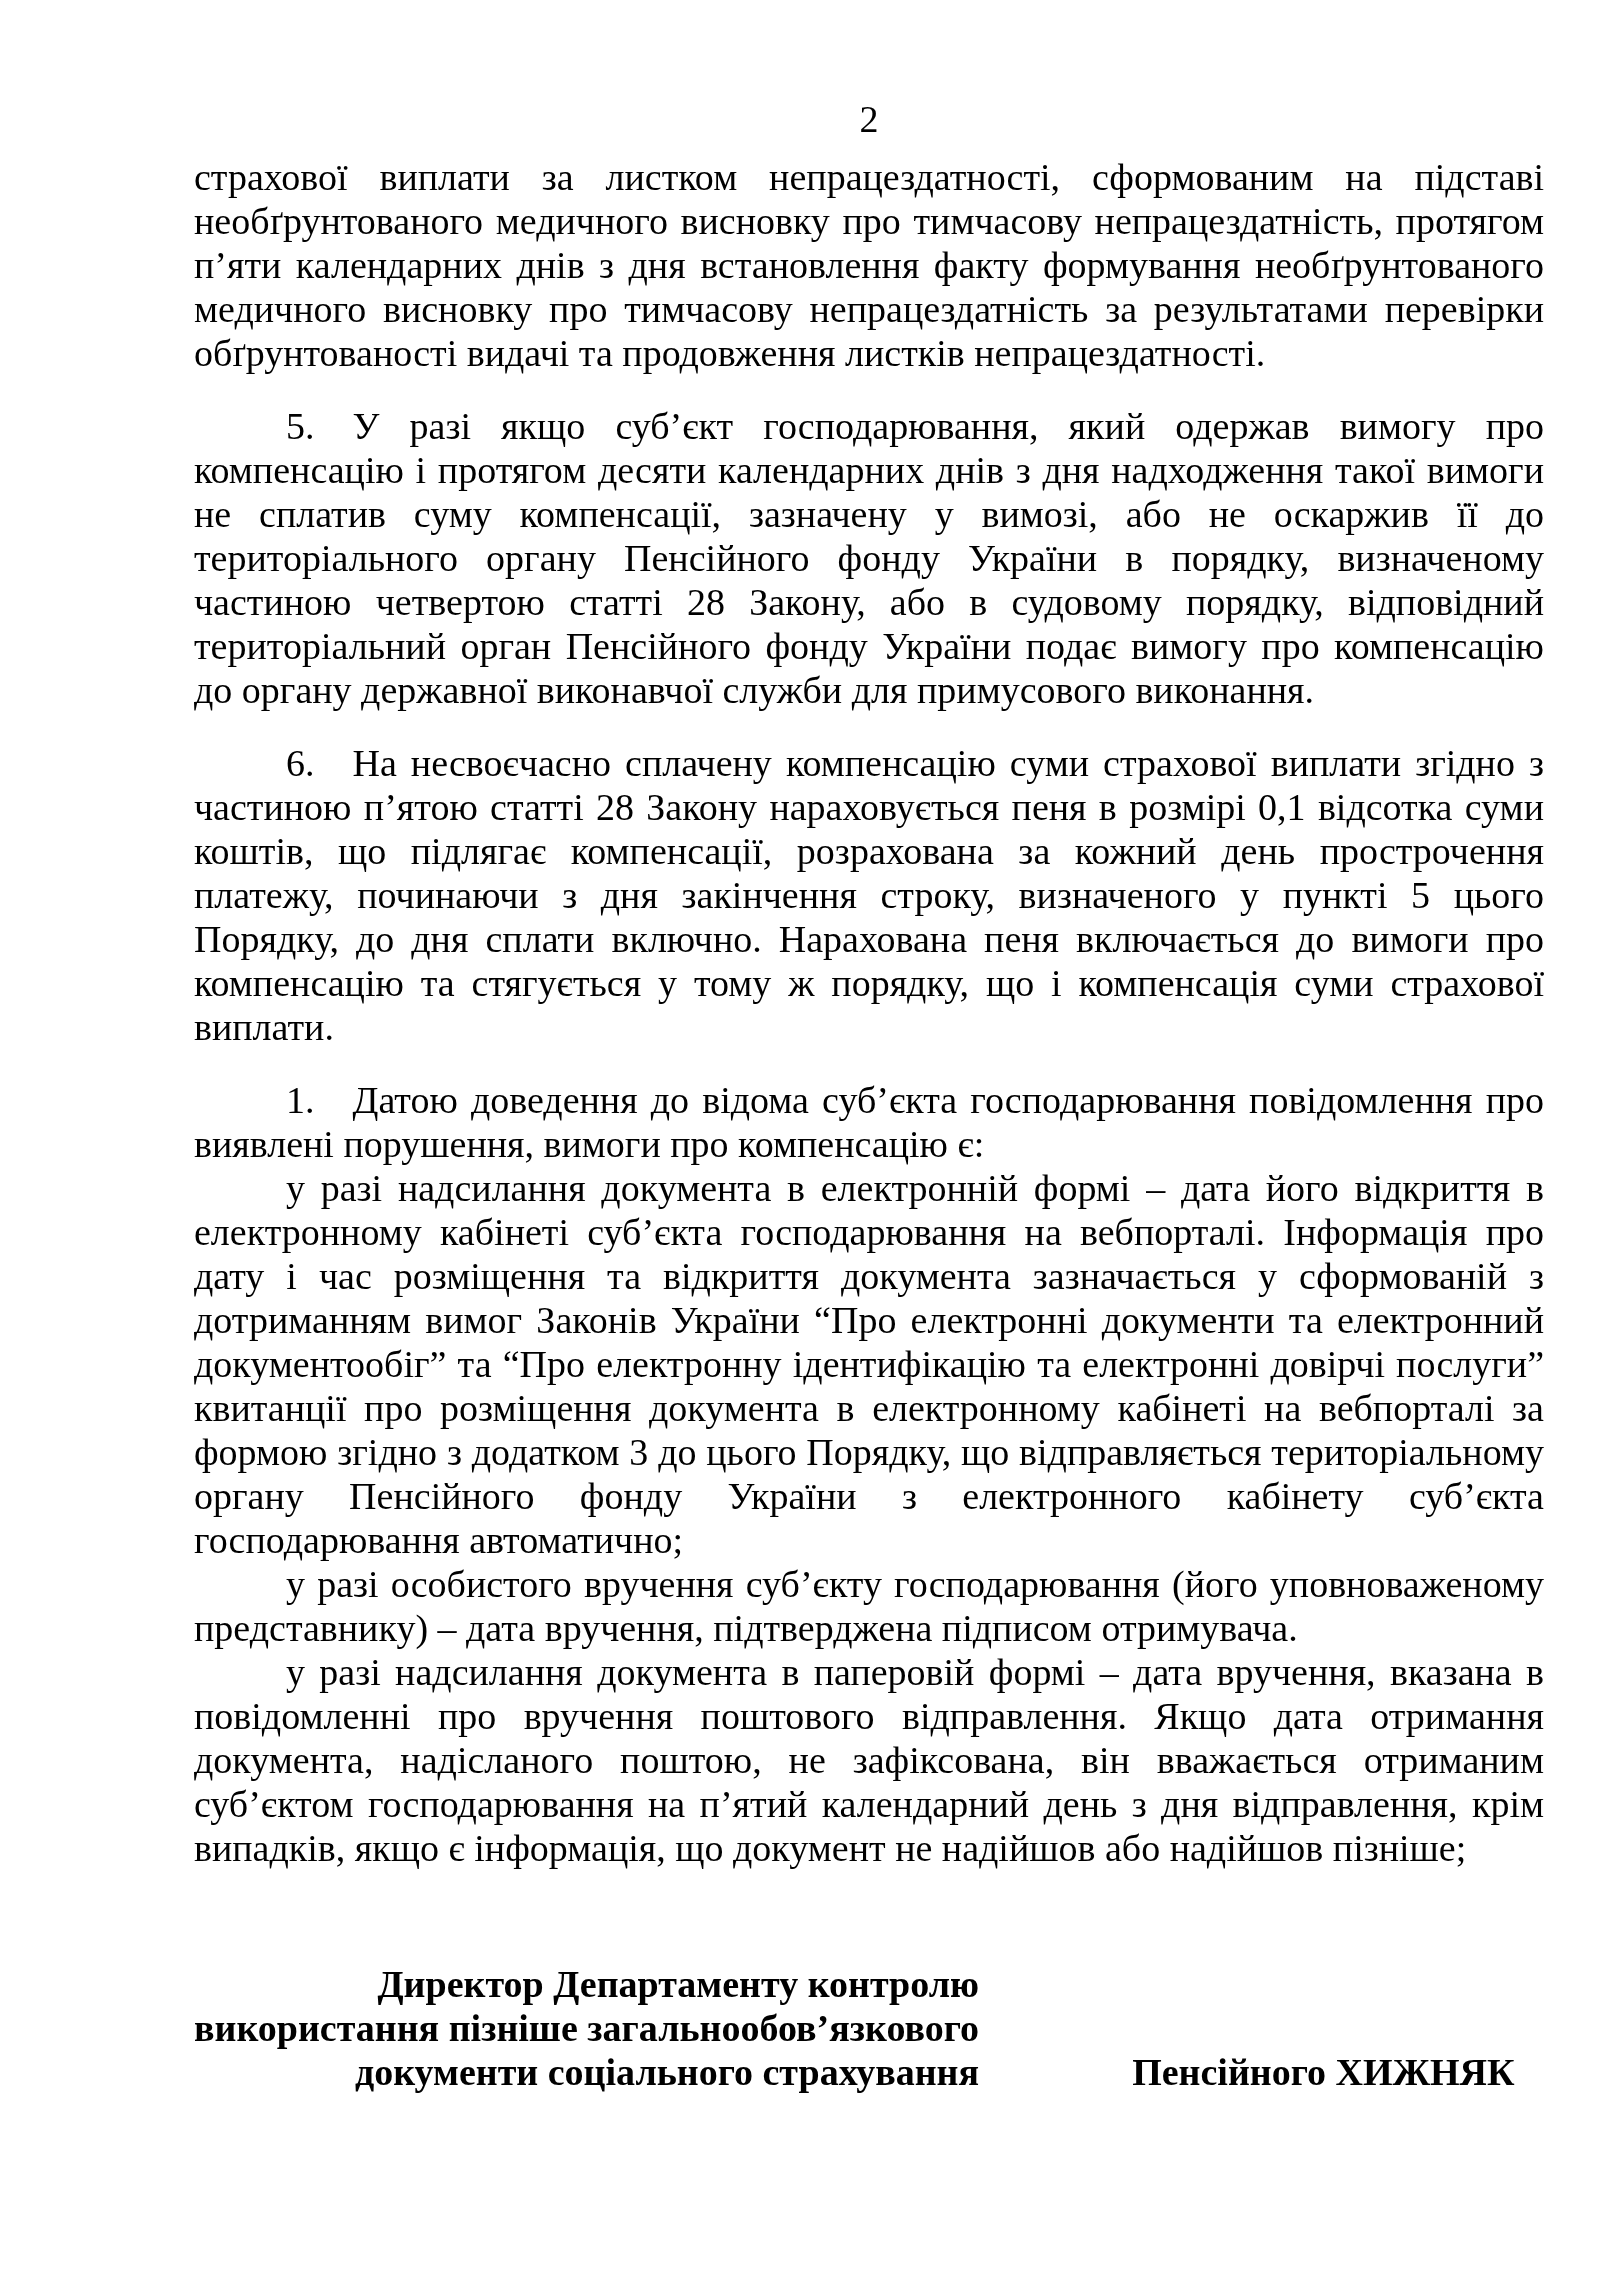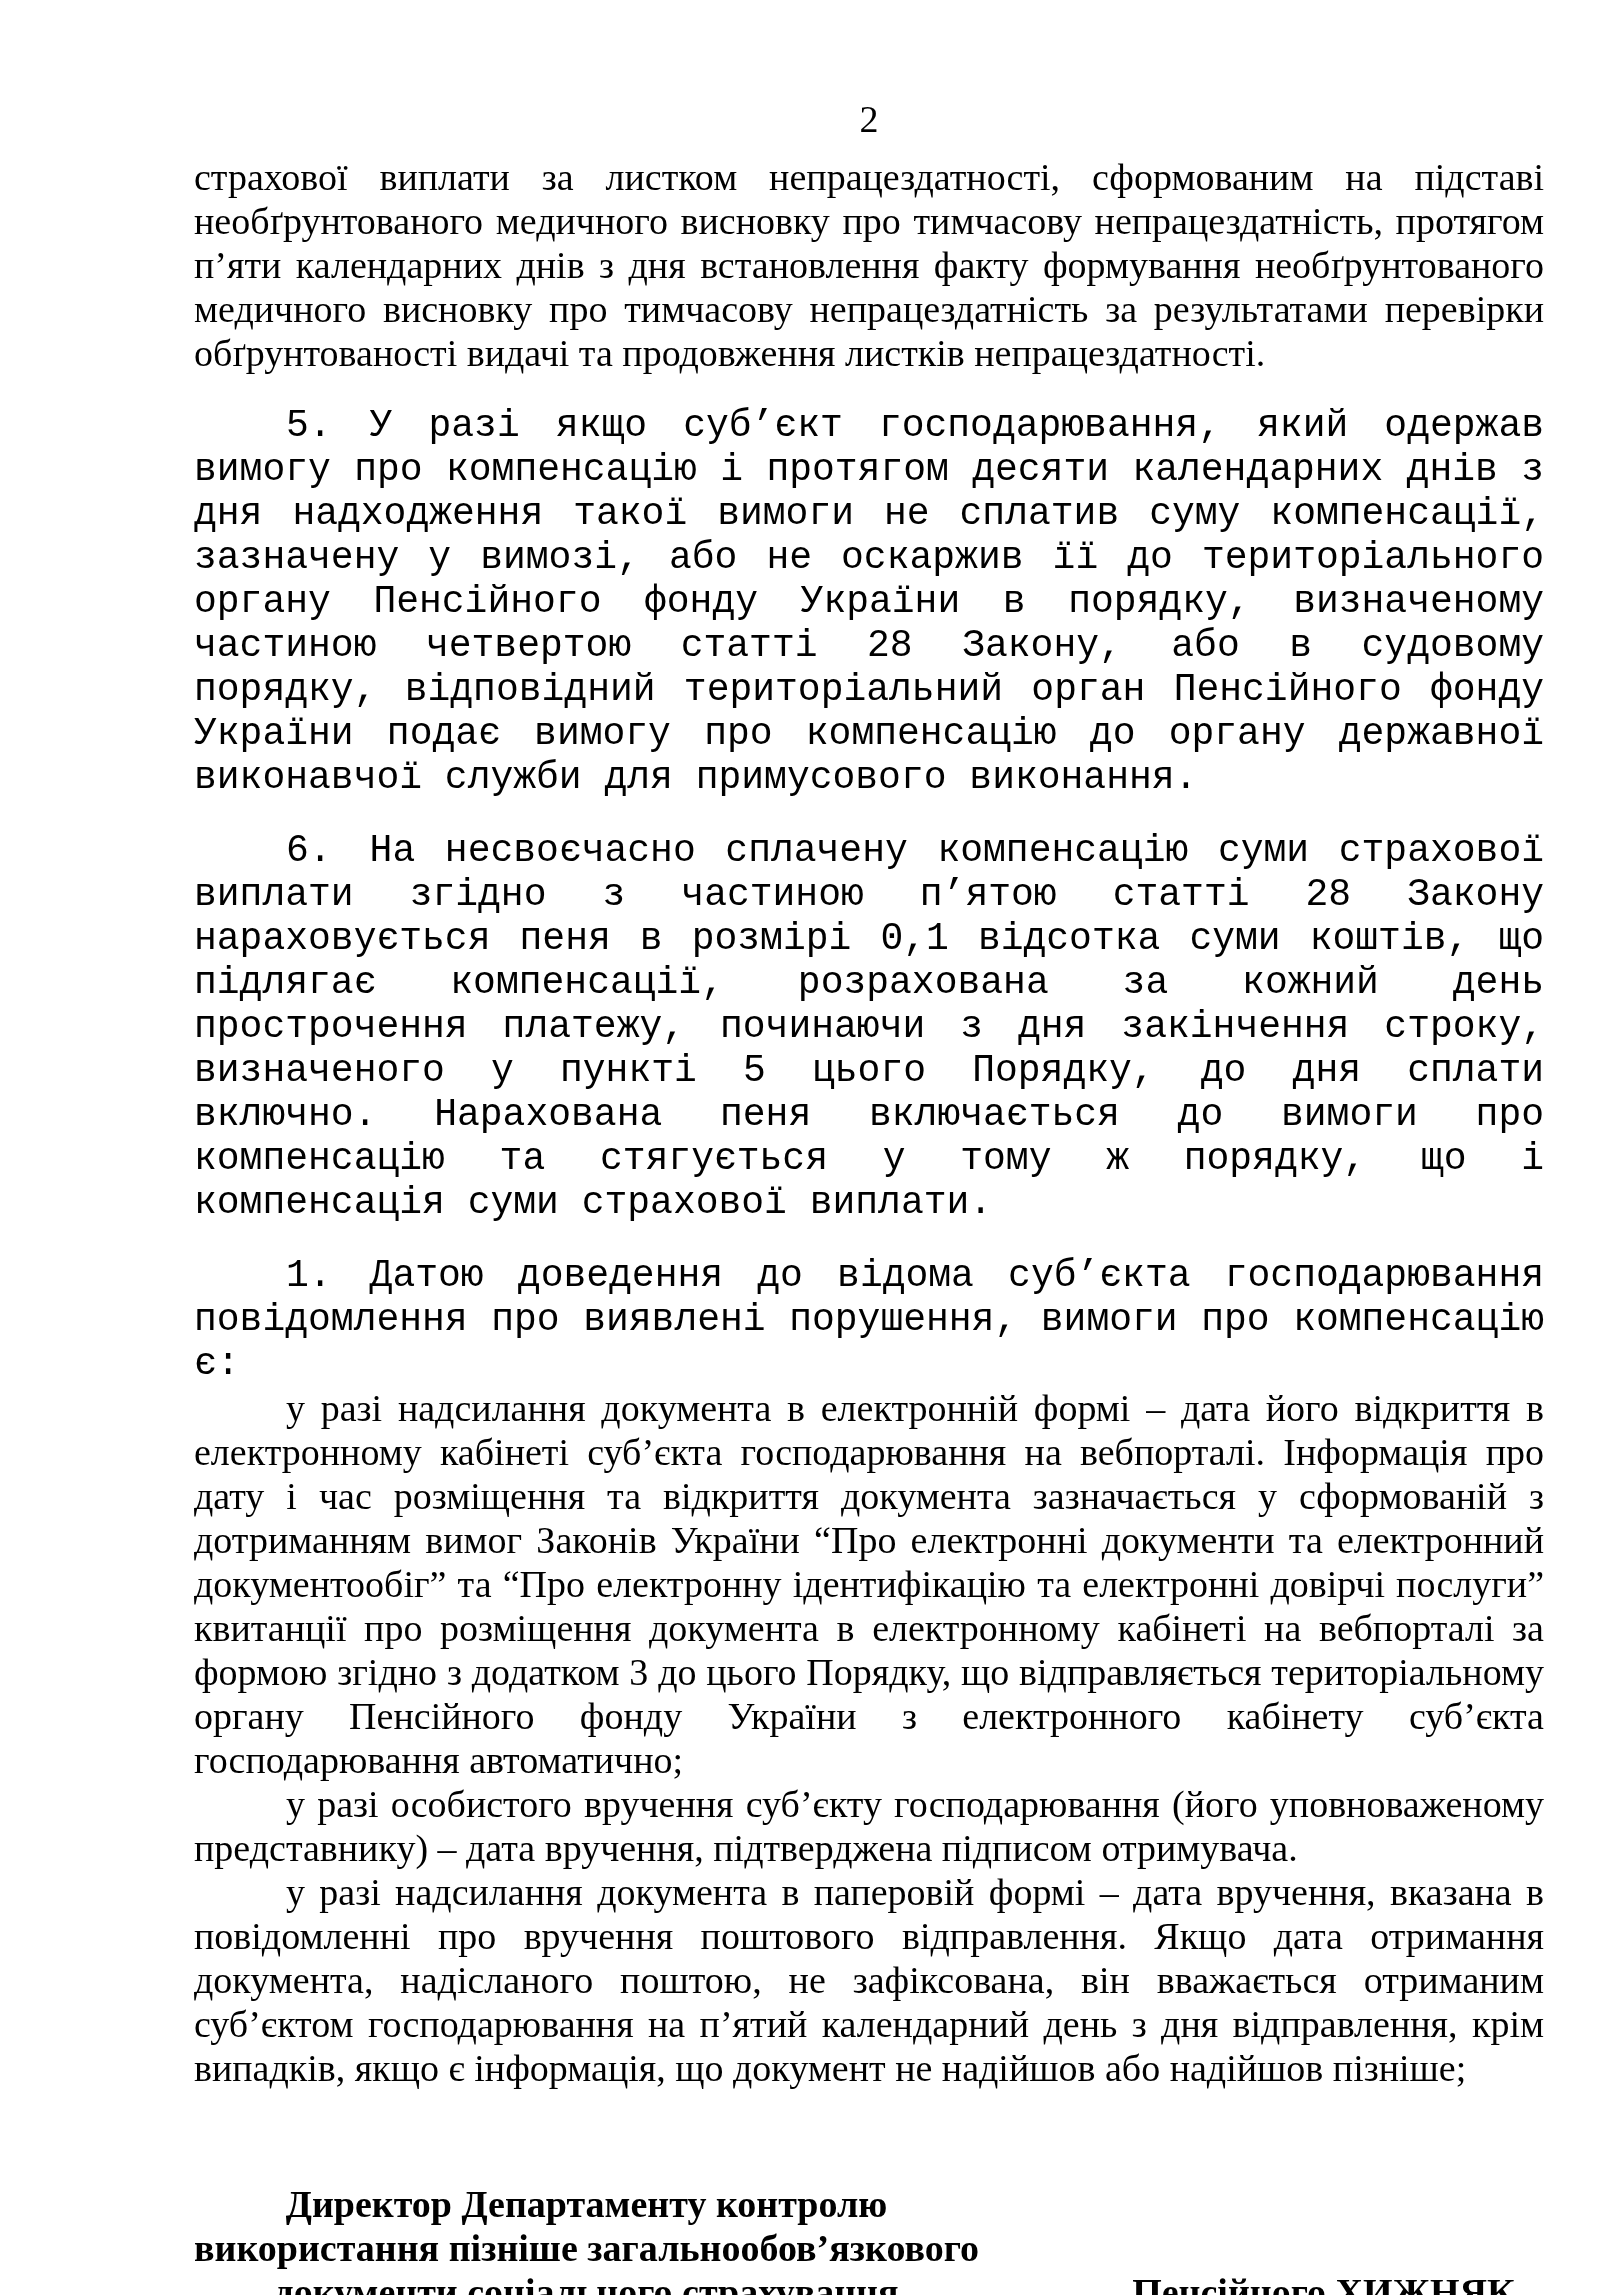--- a/index.html
+++ b/index.html
@@ -26,28 +26,28 @@
     top: 155px;
     left: 194px;
     width: 1350px;
     font-size: 38px;
     line-height: 44px;
     text-align: justify;
     hyphens: none;
   }
   .body-text p { margin: 0; padding: 0; }
   .p-cont { text-indent: 0; }
-  .p-num  { margin-top: 29px !important; text-indent: 92px; font-family: Liberation Mono, monospace; }
+  .p-num  { margin-top: 29px !important; text-indent: 92px; }
   .p-sub  { text-indent: 92px; }
   .signature {
     display: flex;
     align-items: flex-end;
     margin-top: 92px;
     font-weight: bold;
-    text-align: center;
+    text-align: right;
     gap: 16px;
   }
   .sig-title { max-width: 818px; }
   .sig-title div { white-space: nowrap; }
   .sig-name {
     margin-left: auto;
     padding-right: 29.4px;
     white-space: nowrap;
   }
 </style>

